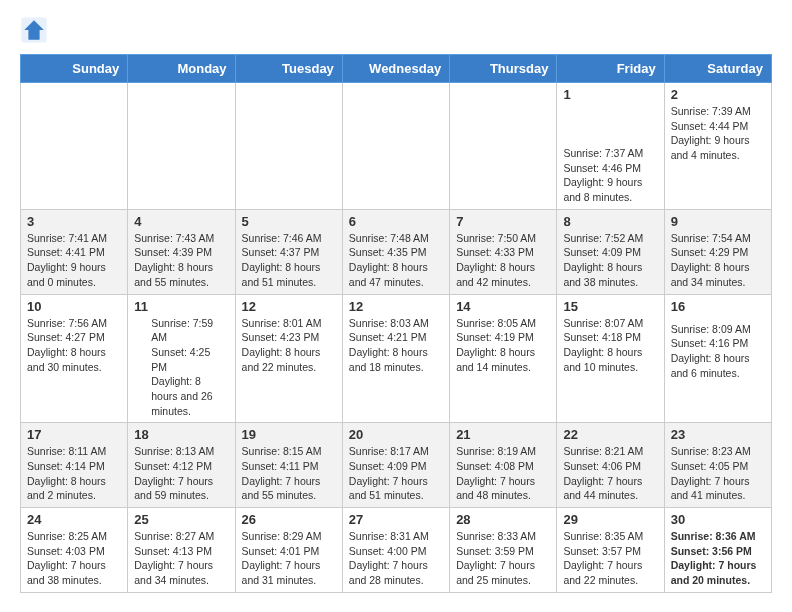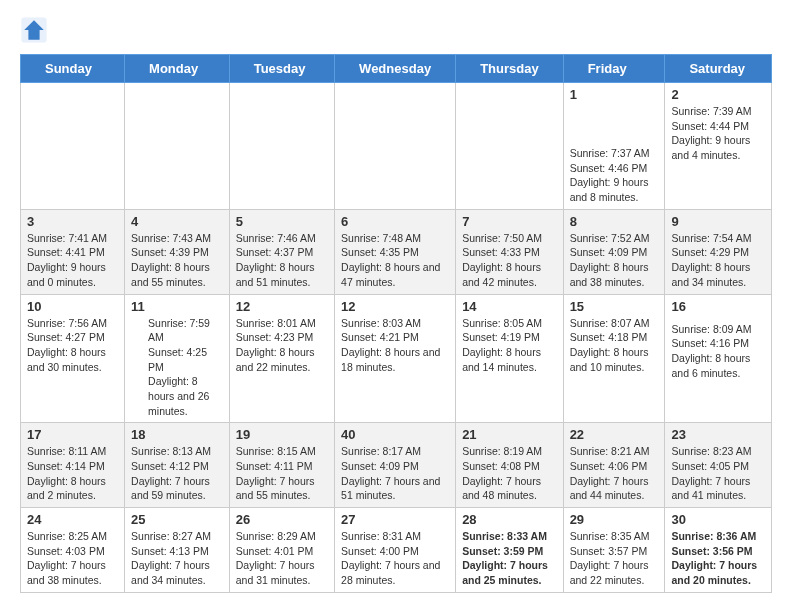--- a/index.html
+++ b/index.html
@@ -12,21 +12,21 @@
     .logo-general { font-size: 16px; font-weight: bold; color: #333; }
     .logo-blue { font-size: 16px; font-weight: bold; color: #1a6bb5; }
     .logo-icon { width: 28px; height: 28px; }
     
     .title-block { text-align: right; }
     .month-title { font-size: 32px; font-weight: 300; color: #333; }
     .location { font-size: 16px; color: #555; }
     
     .calendar { width: 100%; border-collapse: collapse; margin: 0 10px; width: calc(100% - 20px); margin-left: 10px; margin-right: 10px; }
     
-    .calendar th { background: #3a7dc9; color: #fff; text-align: left; padding: 6px 24px; font-size: 13px; border: 1px solid #5a9de0; }
+    .calendar th { background: #3a7dc9; color: #fff; text-align: right; padding: 6px 8px; font-size: 13px; border: 1px solid #5a9de0; }
     
     .calendar td { border: 1px solid #ccc; vertical-align: top; padding: 4px 6px; width: 14.28%; background: #fff; }
     .calendar tr:nth-child(even) td { background: #f2f2f2; }
     
     .day-num { font-size: 13px; font-weight: bold; color: #333; display: block; margin-bottom: 2px; }
     .day-info { font-size: 10.5px; color: #333; line-height: 1.4; }
     
     .empty-cell { background: #fff !important; }
     tr:nth-child(even) .empty-cell { background: #f2f2f2 !important; }
     
@@ -186,21 +186,21 @@
 Sunset: 4:12 PM
 Daylight: 7 hours and 59 minutes.</div>
           </td>
           <td>
             <span class="day-num">19</span>
             <div class="day-info" style="white-space: pre-line;">Sunrise: 8:15 AM
 Sunset: 4:11 PM
 Daylight: 7 hours and 55 minutes.</div>
           </td>
           <td>
-            <span class="day-num">40</span>
+            <span class="day-num">20</span>
             <div class="day-info" style="white-space: pre-line;">Sunrise: 8:17 AM
 Sunset: 4:09 PM
 Daylight: 7 hours and 51 minutes.</div>
           </td>
           <td>
             <span class="day-num">21</span>
             <div class="day-info" style="white-space: pre-line;">Sunrise: 8:19 AM
 Sunset: 4:08 PM
 Daylight: 7 hours and 48 minutes.</div>
           </td>
@@ -237,21 +237,21 @@
 Daylight: 7 hours and 31 minutes.</div>
           </td>
           <td>
             <span class="day-num">27</span>
             <div class="day-info" style="white-space: pre-line;">Sunrise: 8:31 AM
 Sunset: 4:00 PM
 Daylight: 7 hours and 28 minutes.</div>
           </td>
           <td>
             <span class="day-num">28</span>
-            <div class="day-info" style="white-space: pre-line; font-weight: bold;">Sunrise: 8:33 AM
+            <div class="day-info" style="white-space: pre-line;">Sunrise: 8:33 AM
 Sunset: 3:59 PM
 Daylight: 7 hours and 25 minutes.</div>
           </td>
           <td>
             <span class="day-num">29</span>
             <div class="day-info" style="white-space: pre-line;">Sunrise: 8:35 AM
 Sunset: 3:57 PM
 Daylight: 7 hours and 22 minutes.</div>
           </td>
           <td>

